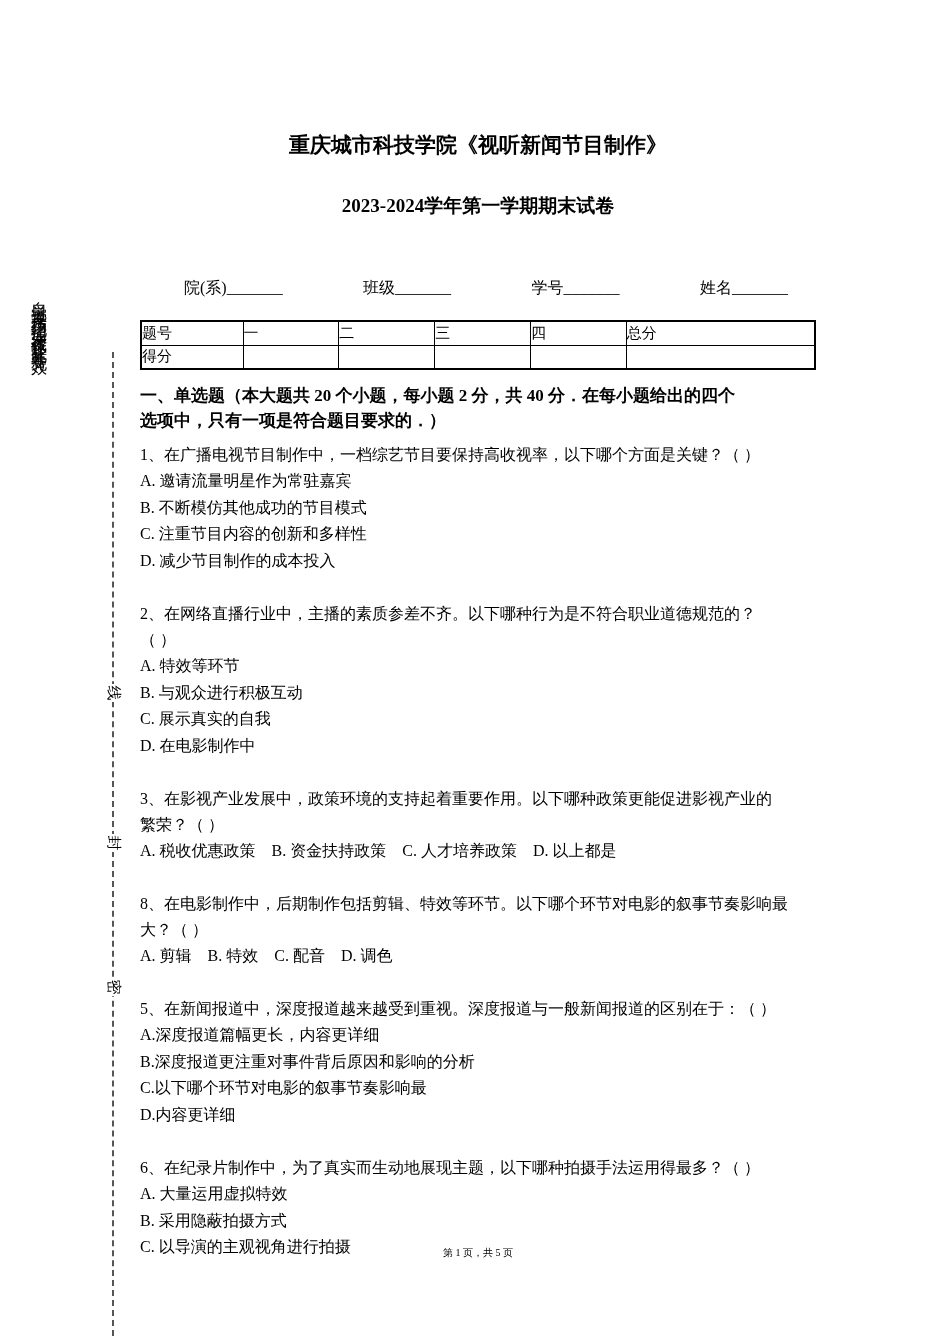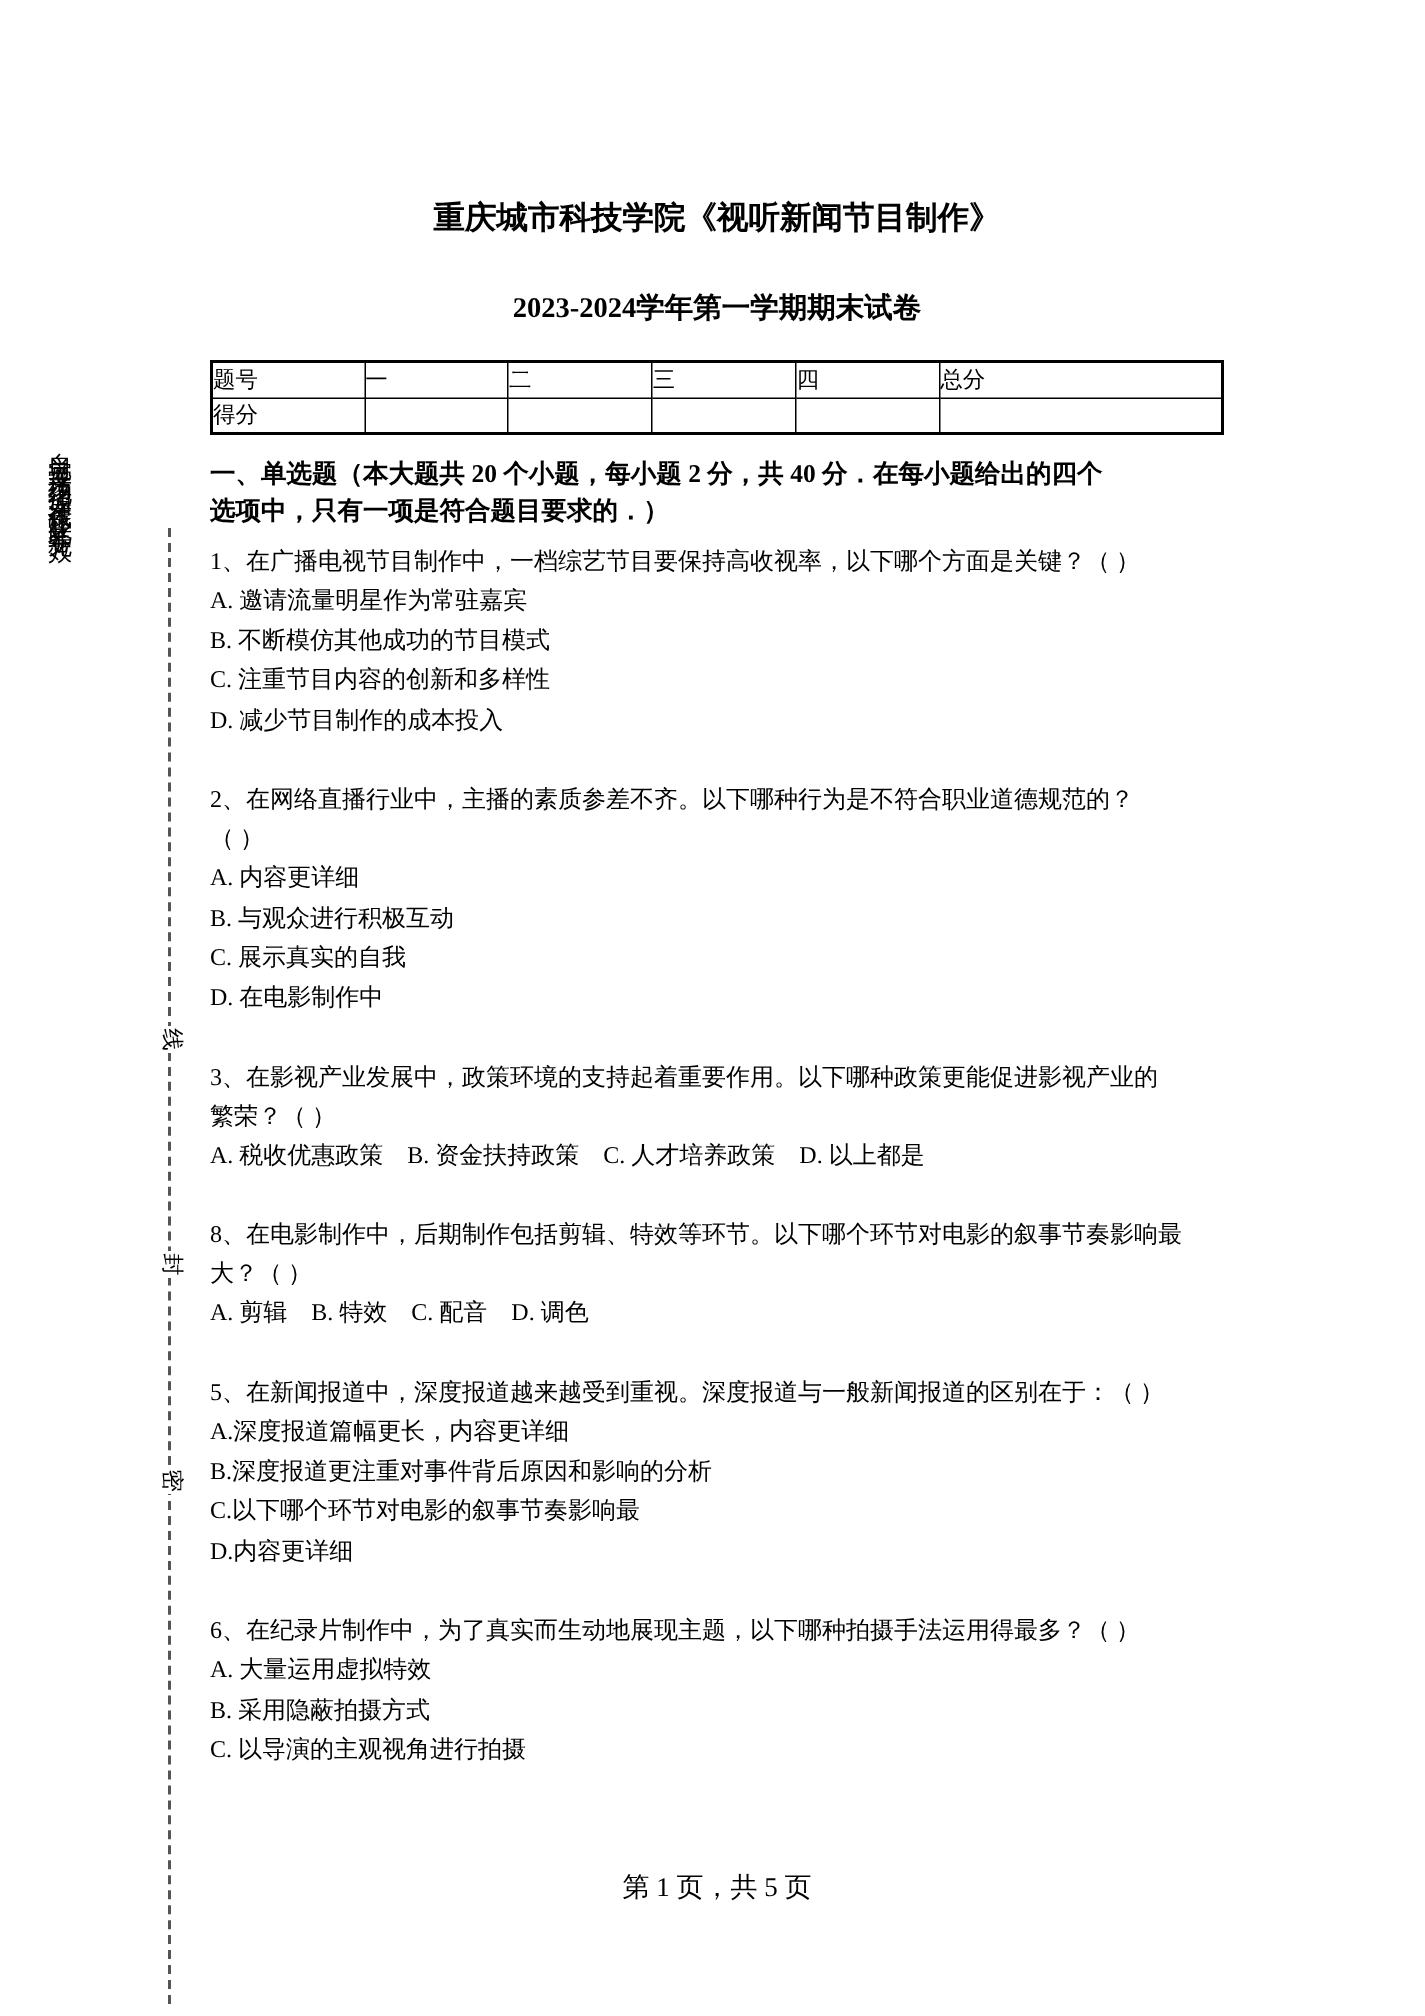--- a/index.html
+++ b/index.html
@@ -101,21 +101,21 @@
   .q-options.block .q-option { line-height: 26.5px; }
   .q-options.inline { line-height: 26px; }
   .q-options.inline .q-option { margin-right: 16px; }
 
   .footer {
     position: absolute;
     top: 1246px;
     left: 140px;
     width: 676px;
     text-align: center;
-    font-size: 18px;
+    font-size: 10px;
     color: #000;
   }
 </style>
 </head>
 <body>
 
 <div class="page">
 
   <div class="margin-notice">自觉遵守考场纪律如考试作弊此答卷无效</div>
 
@@ -124,20 +124,26 @@
     <span class="seal-char c1">封</span>
     <span class="seal-char c2">密</span>
   </div>
 
   <div class="content">
 
     <div class="title">重庆城市科技学院《视听新闻节目制作》</div>
 
     <div class="subtitle">2023-2024学年第一学期期末试卷</div>
 
+    <div class="info-row">
+      <span class="info-field"><span>院(系)</span><span>_______</span></span>
+      <span class="info-field"><span>班级</span><span>_______</span></span>
+      <span class="info-field"><span>学号</span><span>_______</span></span>
+      <span class="info-field"><span>姓名</span><span>_______</span></span>
+    </div>
 
     <table class="score-table">
       <tbody>
         <tr>
           <td class="label-col">题号</td>
           <td>一</td>
           <td>二</td>
           <td>三</td>
           <td>四</td>
           <td>总分</td>
@@ -163,21 +169,21 @@
             <div class="q-option">A. 邀请流量明星作为常驻嘉宾</div>
             <div class="q-option">B. 不断模仿其他成功的节目模式</div>
             <div class="q-option">C. 注重节目内容的创新和多样性</div>
             <div class="q-option">D. 减少节目制作的成本投入</div>
           </div>
         </div>
         <div class="question">
           <div class="q-text">2、在网络直播行业中，主播的素质参差不齐。以下哪种行为是不符合职业道德规范的？
 （ ）</div>
           <div class="q-options block">
-            <div class="q-option">A. 内容更详细</div>
+            <div class="q-option">A. 特效等环节</div>
             <div class="q-option">B. 与观众进行积极互动</div>
             <div class="q-option">C. 展示真实的自我</div>
             <div class="q-option">D. 在电影制作中</div>
           </div>
         </div>
         <div class="question">
           <div class="q-text">3、在影视产业发展中，政策环境的支持起着重要作用。以下哪种政策更能促进影视产业的
 繁荣？（ ）</div>
           <div class="q-options inline"><span class="q-option">A. 税收优惠政策</span><span class="q-option">B. 资金扶持政策</span><span class="q-option">C. 人才培养政策</span><span class="q-option">D. 以上都是</span></div>
         </div>

